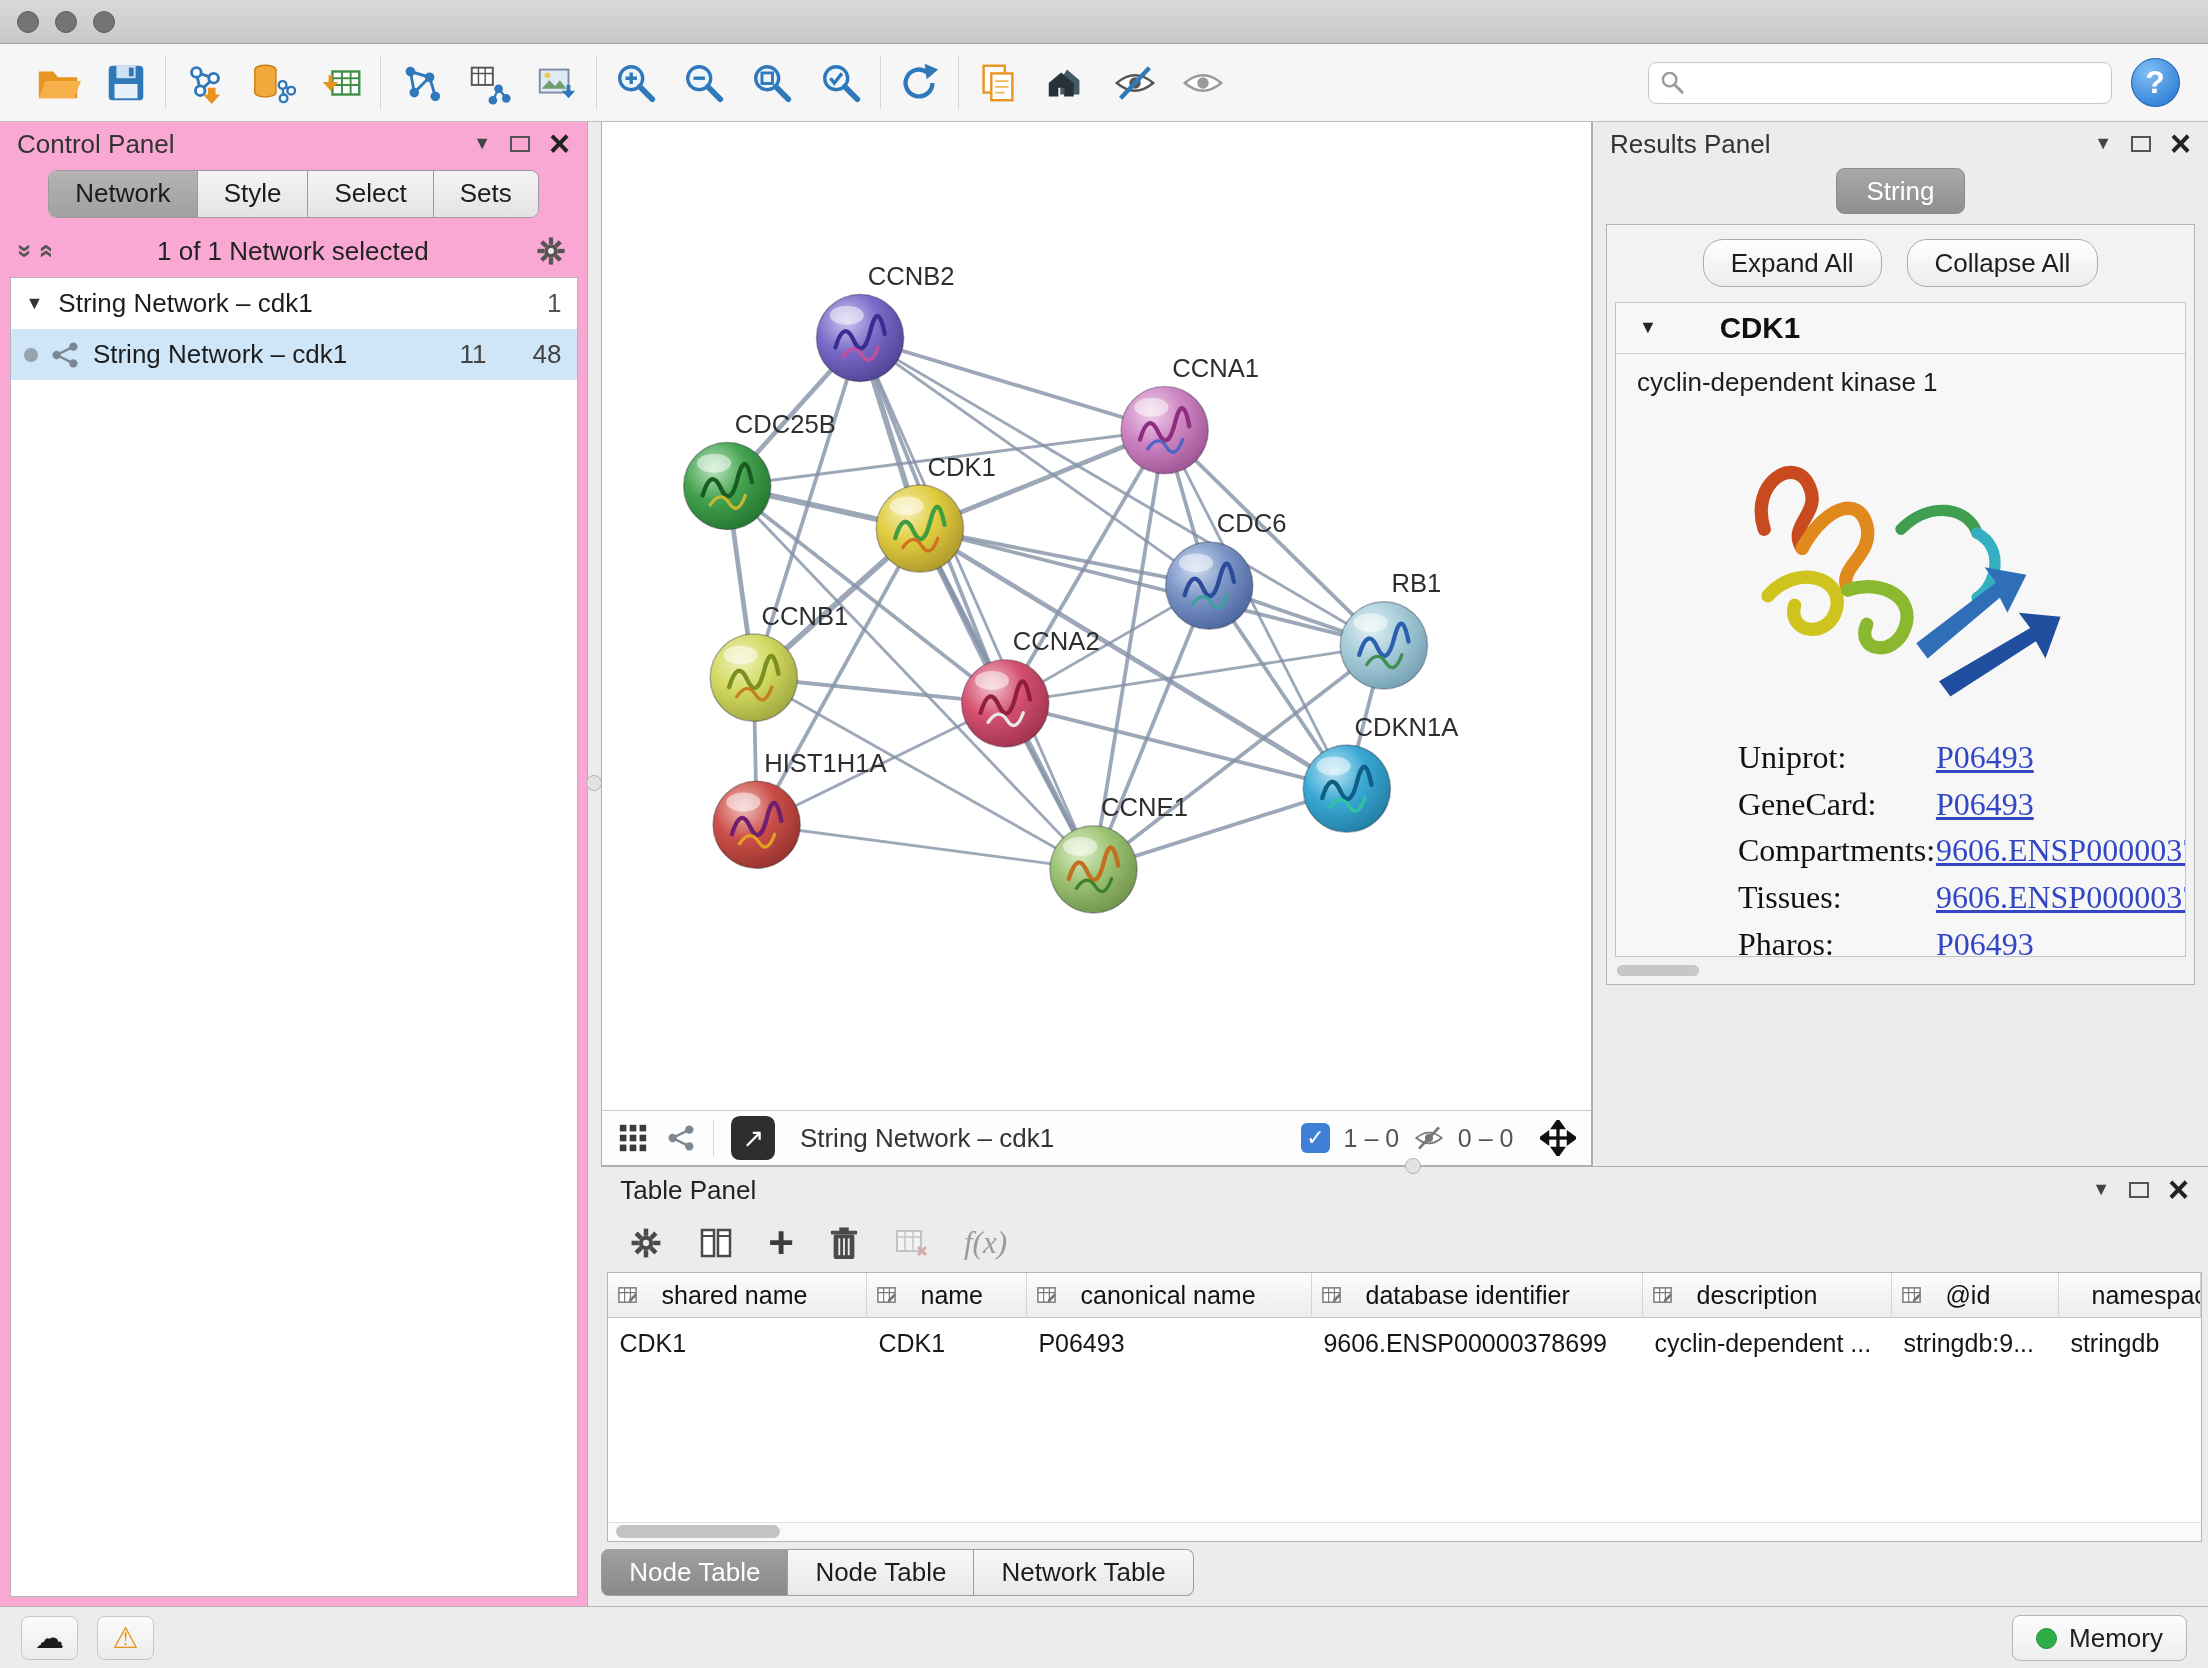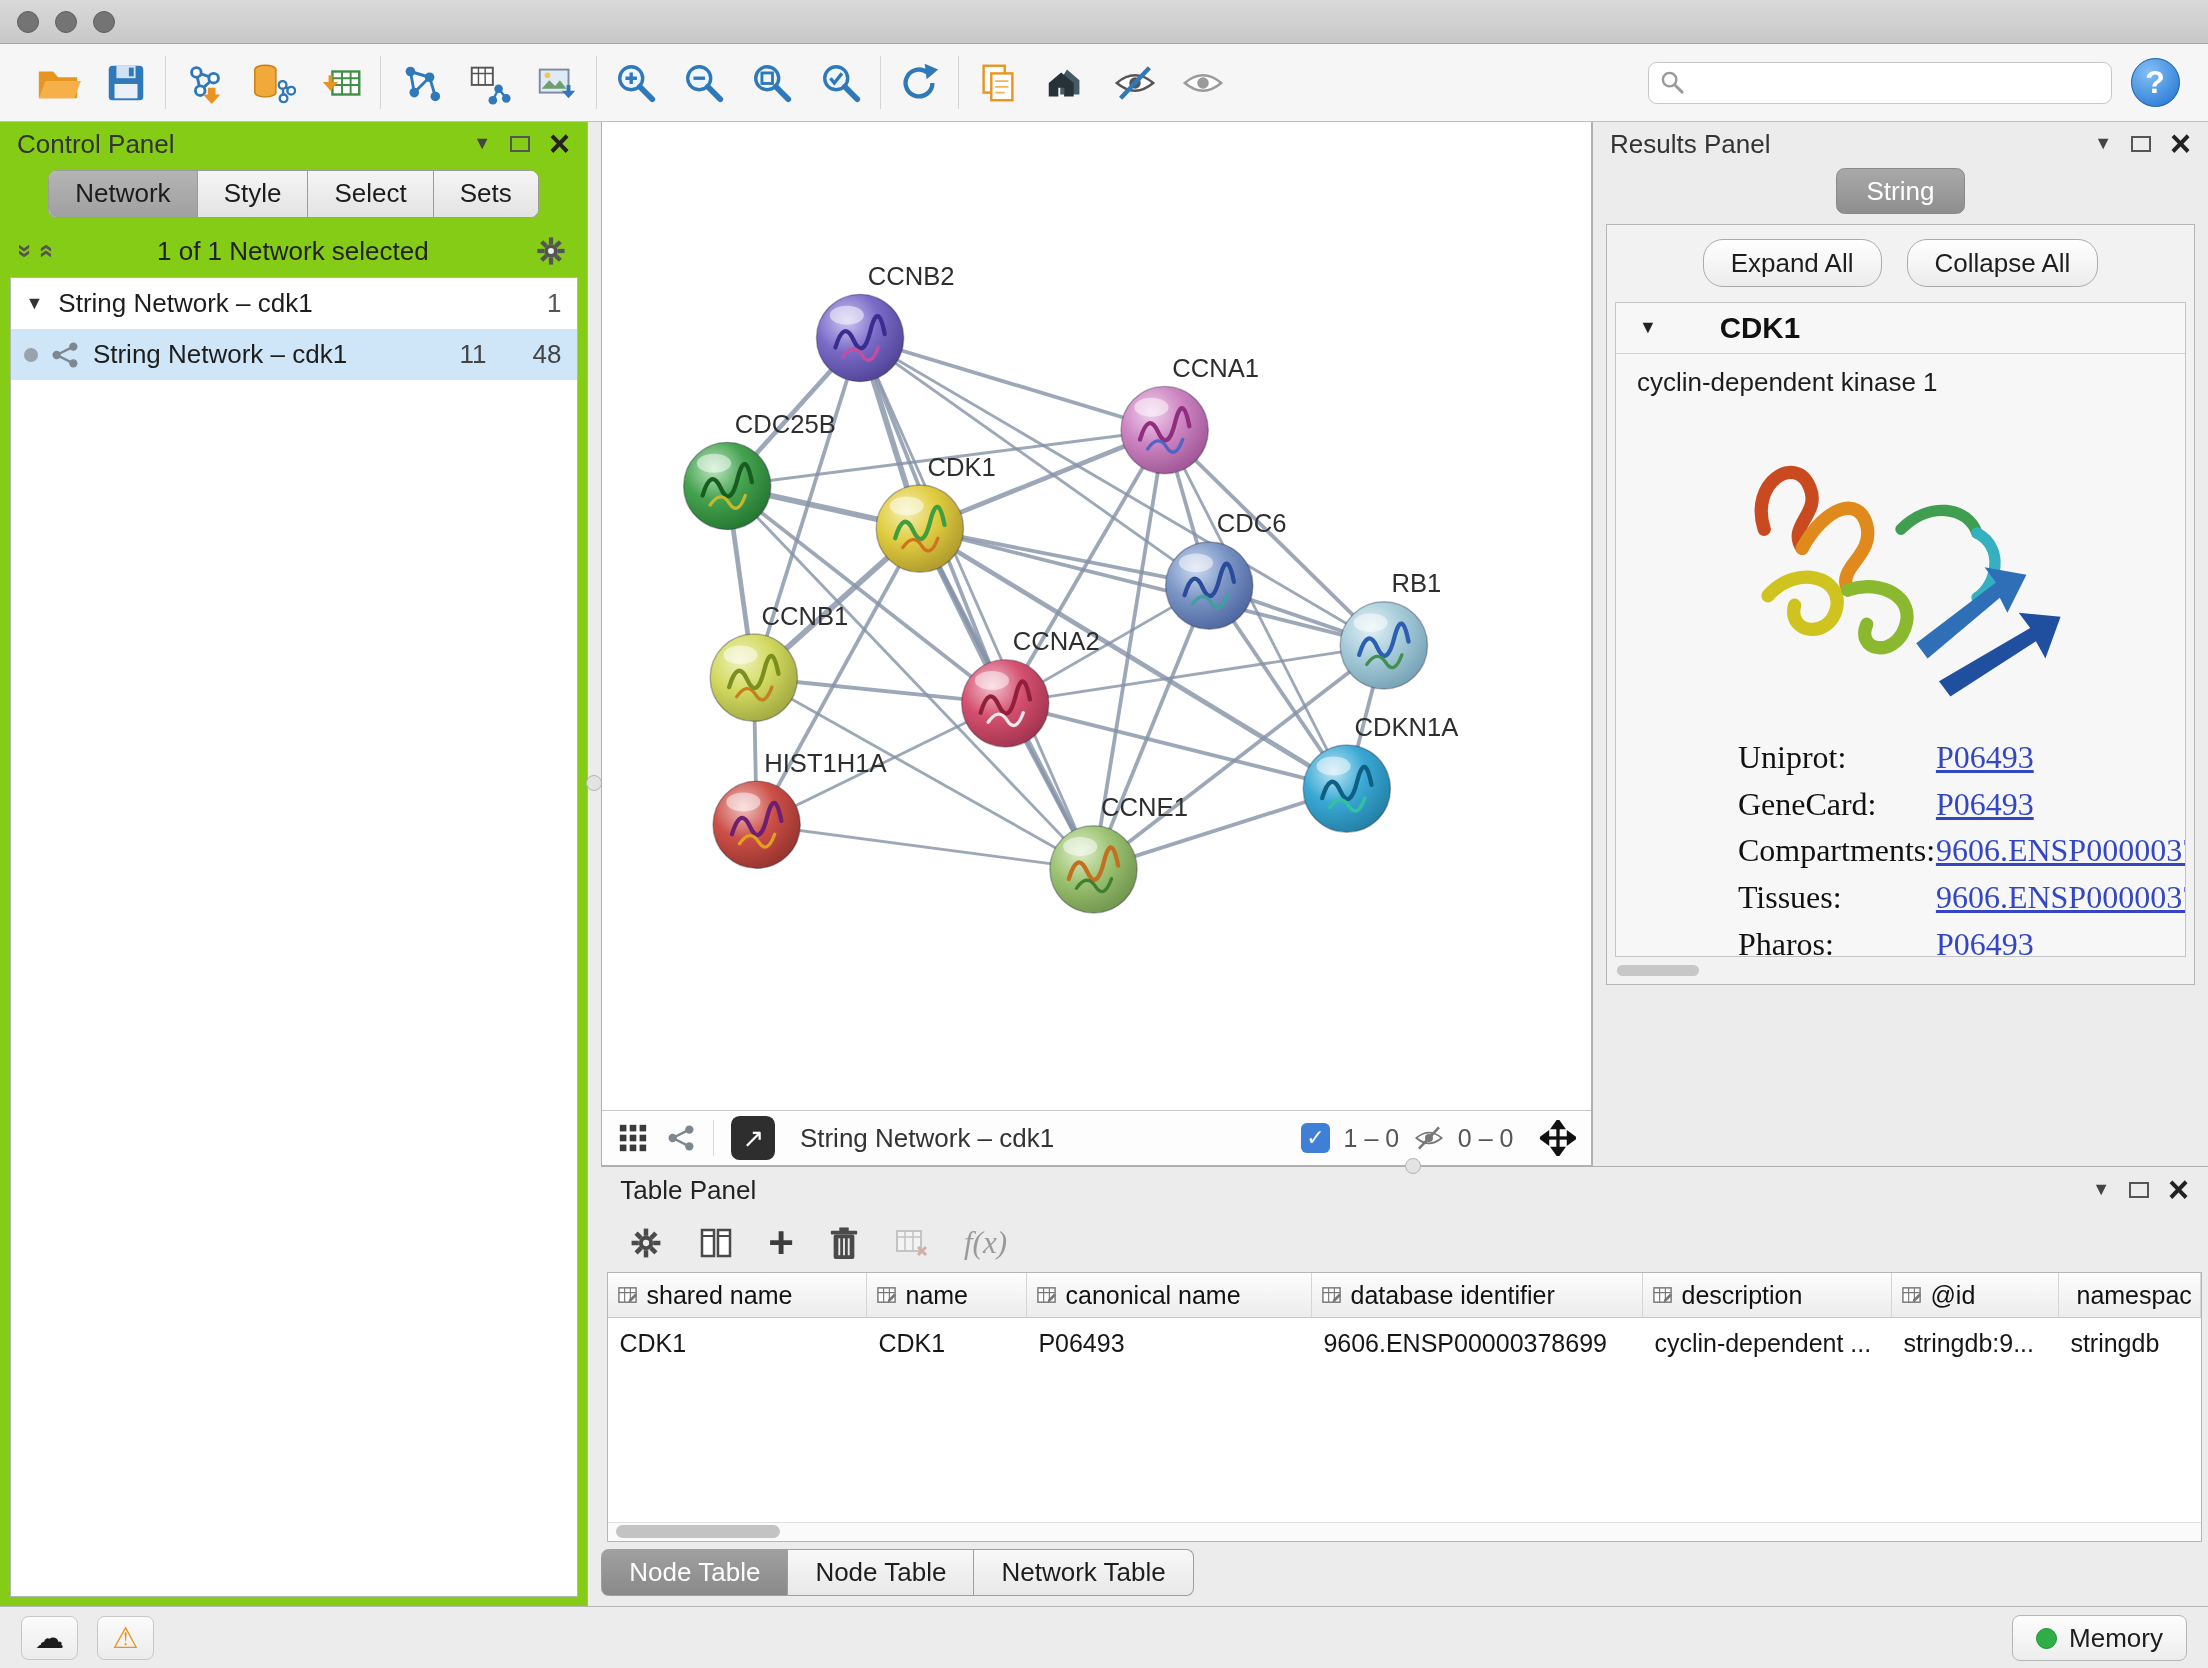--- a/index.html
+++ b/index.html
@@ -20,21 +20,21 @@
   .tb-btn{width:55px;height:55px;display:flex;align-items:center;justify-content:center;border-radius:7.6px}
   .tbi{width:46px;height:46px;display:block}
   .search-field{margin-left:auto;display:flex;align-items:center;gap:9.5px;width:464px;height:42px;background:#fff;border:1px solid #c6c6c6;border-radius:8.6px;padding:0 11.4px}
   .search-field input{border:none;outline:none;flex:1;font-size:25px;font-family:inherit;background:transparent;color:#222}
   .help-btn{width:49px;height:49px;border-radius:50%;background:radial-gradient(circle at 35% 28%,#82c0f5,#1d6fd0);color:#fff;font-size:32px;font-weight:bold;display:flex;align-items:center;justify-content:center;border:1px solid #1458a6;margin:0 9.5px 0 19px}
 
   
   .main{display:flex;height:1484px;flex:0 0 auto}
 
   
-  .control-panel{width:588px;background:#84cc16;display:flex;flex-direction:column;border-right:1px solid #b0b0b0}
+  .control-panel{width:588px;background:#f9a8d4;display:flex;flex-direction:column;border-right:1px solid #b0b0b0}
   .panel-header{height:44px;display:flex;align-items:center;padding:0 17px;font-size:26px;color:#333;flex:0 0 auto}
   .ph-icons{margin-left:auto;display:flex;align-items:center;gap:19px;color:#555}
   .ph-arrow{font-size:18px;color:#444}
   .ph-float{width:20px;height:16px;border:2.4px solid #555;display:inline-block}
   .ph-close{font-size:36px;font-weight:bold;line-height:.8;color:#222}
   .cp-tabs{margin:3.8px auto 9.5px;display:flex;border:1px solid #9b9b9b;border-radius:8.6px;overflow:hidden;background:#e9e9e9}
   .seg-tab{padding:7.6px 26px;font-size:26px;border-right:1px solid #9b9b9b;color:#1c1c1c;background:linear-gradient(#f5f5f5,#e3e3e3)}
   .seg-tab:last-child{border-right:none}
   .seg-tab.selected{background:linear-gradient(#b4b4b4,#a0a0a0)}
   .cp-selrow{height:48px;display:flex;align-items:center;padding:0 19px;color:#444;flex:0 0 auto}
@@ -91,21 +91,21 @@
   
   .table-panel{height:439px;background:#ececec;border-top:1px solid #b0b0b0;display:flex;flex-direction:column;position:relative;flex:0 0 auto}
   .tp-knob{left:50%;top:-8.6px}
   .tp-header{height:46px;display:flex;align-items:center;padding:0 19px;flex:0 0 auto}
   .tp-toolbar{height:59px;display:flex;align-items:center;gap:34px;padding:0 27px;flex:0 0 auto}
   .plus-glyph{font-size:44px;font-weight:bold;color:#3d3d3d;line-height:.8}
   .fx{font-family:"Liberation Serif","DejaVu Serif",serif;font-style:italic;font-size:31px;color:#9a9a9a}
   .tp-table{margin:0 5.7px;background:#fff;border:1px solid #b5b5b5;flex:1;display:flex;flex-direction:column;overflow:hidden}
   .tp-grid{display:grid;grid-template-columns:259px 160px 285px 331px 249px 167px 1fr;flex:0 0 auto}
   .tp-grid .cell{overflow:hidden;white-space:nowrap}
-  .tp-grid.hdr .cell{background:linear-gradient(#fdfdfd,#ececec);border-bottom:1px solid #c8c8c8;border-right:1px solid #d5d5d5;font-size:25px;display:flex;align-items:center;gap:8px;padding:7.6px 9.5px;color:#111}
+  .tp-grid.hdr .cell{background:linear-gradient(#fdfdfd,#ececec);border-bottom:1px solid #c8c8c8;border-right:1px solid #d5d5d5;font-size:25px;display:flex;align-items:center;gap:23px;padding:7.6px 9.5px;color:#111}
   .tp-grid.row .cell{font-size:25px;padding:10.5px 11.4px;color:#161616}
   .tp-body{flex:1;background:#fff}
   .tp-hscroll{height:19px;border-top:1px solid #e0e0e0;background:#fafafa;position:relative;flex:0 0 auto}
   .tp-hscroll .thumb{position:absolute;left:7.6px;top:2.9px;width:164px;height:12.4px;border-radius:6.7px;background:#c3c3c3}
   .tp-tabs{display:flex;padding:7.6px 0 9.5px;flex:0 0 auto}
   .tp-tab{padding:6.7px 27px;border:1px solid #9e9e9e;border-left-width:0;font-size:26px;background:linear-gradient(#f8f8f8,#e8e8e8);color:#1d1d1d}
   .tp-tab:first-child{border-left-width:1px;border-radius:7.6px 0 0 7.6px}
   .tp-tab:last-child{border-radius:0 7.6px 7.6px 0}
   .tp-tab.selected{background:linear-gradient(#a0a0a0,#898989);color:#fff}
 

